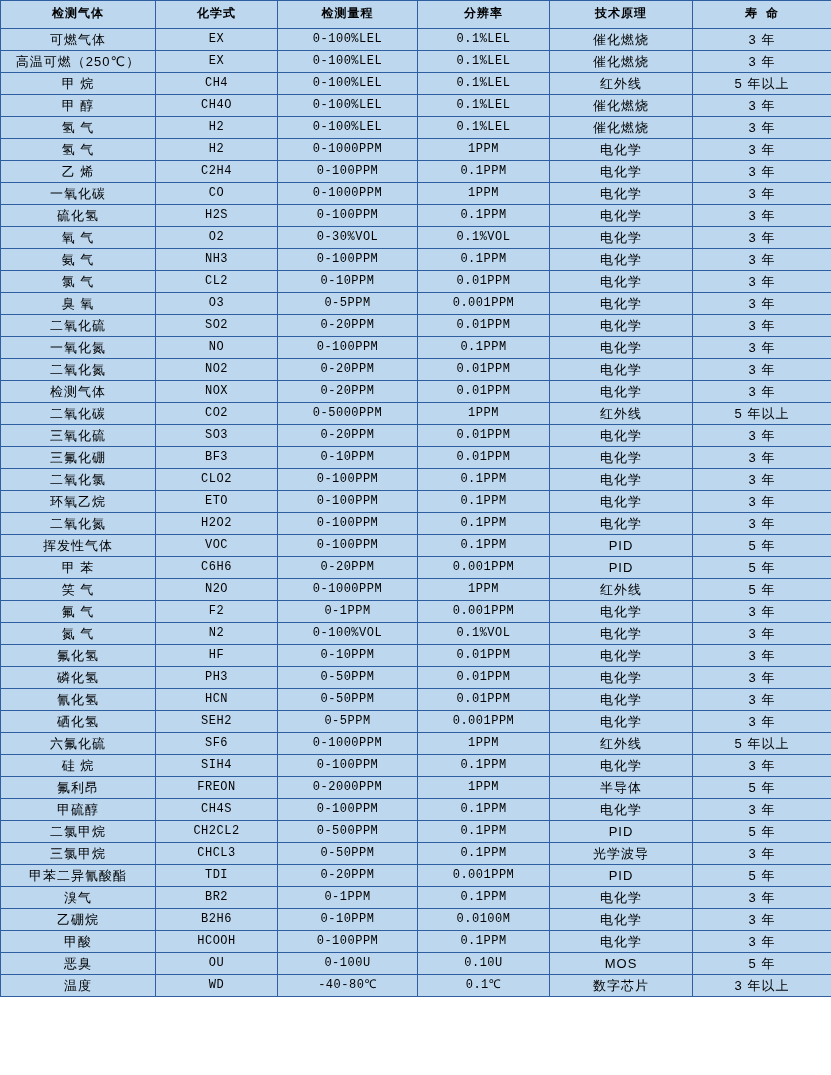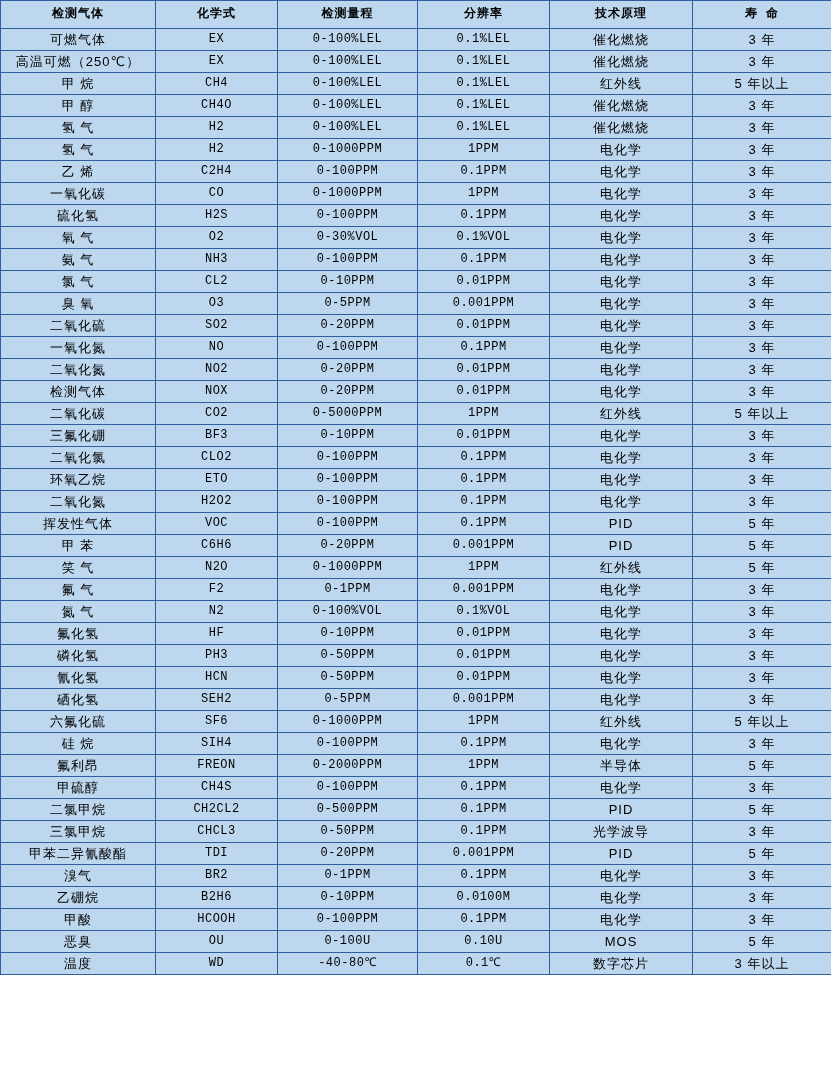--- a/index.html
+++ b/index.html
@@ -216,20 +216,28 @@
       </tr>
       <tr>
         <td class="cn">二氧化碳</td>
         <td class="mono">CO2</td>
         <td class="mono">0-5000PPM</td>
         <td class="mono">1PPM</td>
         <td class="cn">红外线</td>
         <td class="cn">5 年以上</td>
       </tr>
       <tr>
+        <td class="cn">三氧化硫</td>
+        <td class="mono">SO3</td>
+        <td class="mono">0-20PPM</td>
+        <td class="mono">0.01PPM</td>
+        <td class="cn">电化学</td>
+        <td class="cn">3 年</td>
+      </tr>
+      <tr>
         <td class="cn">三氟化硼</td>
         <td class="mono">BF3</td>
         <td class="mono">0-10PPM</td>
         <td class="mono">0.01PPM</td>
         <td class="cn">电化学</td>
         <td class="cn">3 年</td>
       </tr>
       <tr>
         <td class="cn">二氧化氯</td>
         <td class="mono">CLO2</td>

